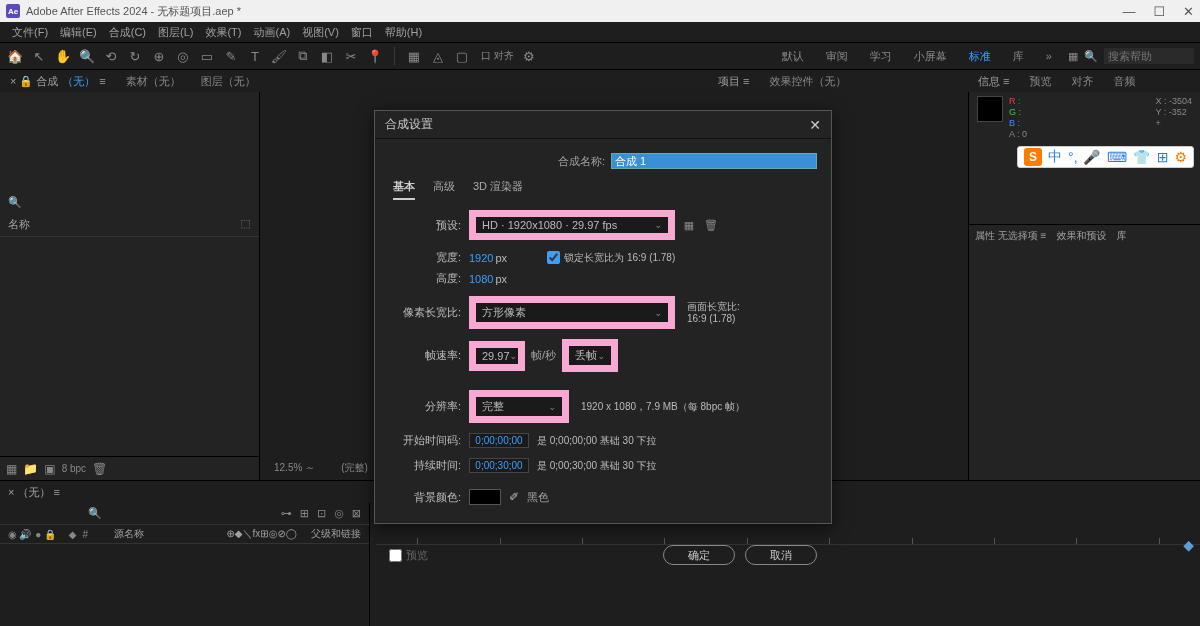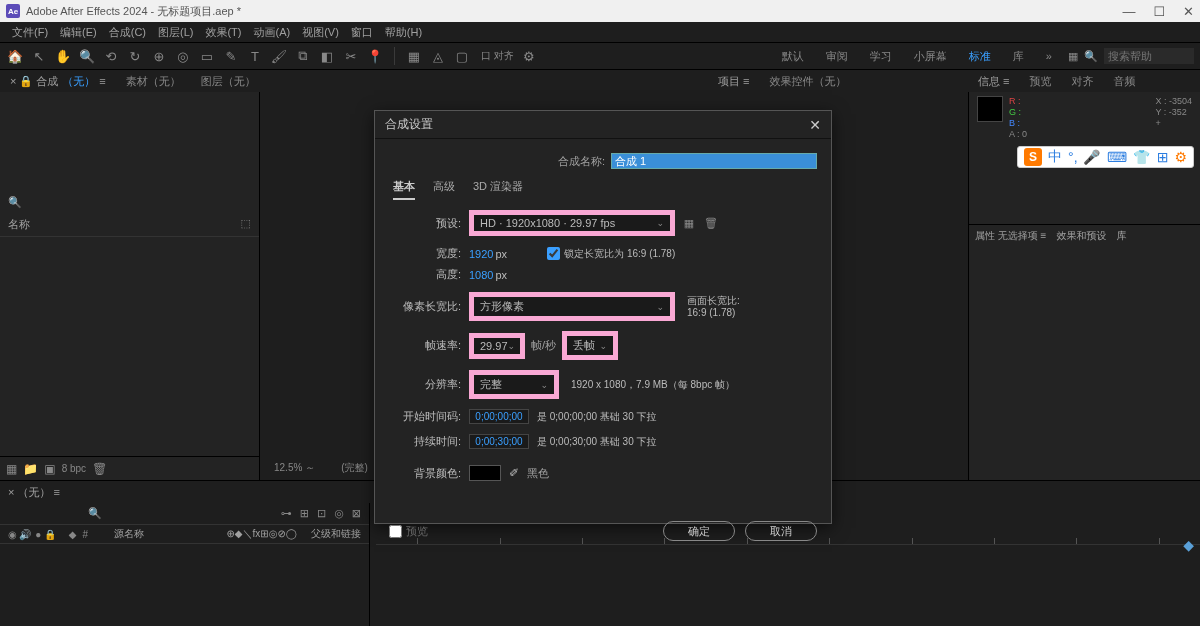--- a/index.html
+++ b/index.html
@@ -80,24 +80,24 @@
 .dialog .name-row label { font-size: 11px; }
 .dialog .name-row input { width: 206px; background: #dde6f0; color: #000; border: 1px solid #6aa; font-size: 11px; padding: 1px 3px; }
 .dialog .name-row input::selection { background: #3a8fd8; color: #fff; }
 .dialog .tabs { display: flex; gap: 18px; padding: 0 4px; font-size: 11px; }
 .dialog .tabs span { padding-bottom: 4px; color: #aaa; cursor: pointer; }
 .dialog .tabs .sel { color: #ccc; border-bottom: 2px solid #ccc; font-weight: bold; }
 .dialog .form-row { display: flex; align-items: center; margin: 10px 0; font-size: 11px; }
 .dialog .form-row .lbl { width: 72px; text-align: right; margin-right: 8px; color: #bbb; }
 .dialog .form-row .val-blue { color: #3a9fff; }
 .dialog .form-row .unit { color: #bbb; margin-left: 2px; }
-.dialog .form-row .dd { background: #1a1a1a; border: 5px solid #f9a8d4; padding: 2px 6px; display: flex; align-items: center; justify-content: space-between; color: #bbb; }
+.dialog .form-row .dd { background: #1a1a1a; border: 7px solid #f9a8d4; padding: 2px 6px; display: flex; align-items: center; justify-content: space-between; color: #bbb; }
 .dialog .form-row .dd .chev { font-size: 9px; color: #888; }
 .dialog .form-row .small-dd { width: 56px; }
-.dialog .form-row .med-dd { width: 90px; }
+.dialog .form-row .med-dd { width: 100px; }
 .dialog .form-row .wide-dd { width: 206px; }
 .dialog .form-row .preset-dd { width: 206px; }
 .dialog .form-row .icon-btn { width: 16px; height: 16px; color: #888; margin-left: 6px; display: flex; align-items: center; justify-content: center; }
 .dialog .form-row .check { display: flex; align-items: center; gap: 4px; margin-left: 20px; font-size: 10px; color: #bbb; }
 .dialog .form-row .check input { accent-color: #3a9fff; }
 .dialog .form-row .aside { font-size: 10px; color: #bbb; margin-left: 12px; line-height: 12px; }
 .dialog .form-row .tc-input { width: 60px; background: #1a1a1a; border: 1px solid #444; color: #3a9fff; font-size: 10px; padding: 1px 3px; text-align: center; }
 .dialog .form-row .tc-text { font-size: 10px; margin-left: 8px; color: #bbb; }
 .dialog .form-row .color-swatch { width: 32px; height: 16px; background: #000; border: 1px solid #555; }
 .dialog .form-row .eyedrop { color: #bbb; margin: 0 8px; font-size: 12px; }
@@ -356,21 +356,21 @@
         <span>29.97</span>
           <span class="chev">⌄</span>
       </div>
       <span style="margin:0 6px">帧/秒</span>
       <div class="dd small-dd">
         <span>丢帧</span>
           <span class="chev">⌄</span>
       </div>
     </div>
 
-    <div class="form-row" style="margin-top:10px">
+    <div class="form-row" style="margin-top:18px">
       <span class="lbl">分辨率:</span>
       <div class="dd med-dd">
         <span>完整</span>
           <span class="chev">⌄</span>
       </div>
       <span class="aside">1920 x 1080，7.9 MB（每 8bpc 帧）</span>
     </div>
 
     <div class="form-row">
       <span class="lbl">开始时间码:</span>

